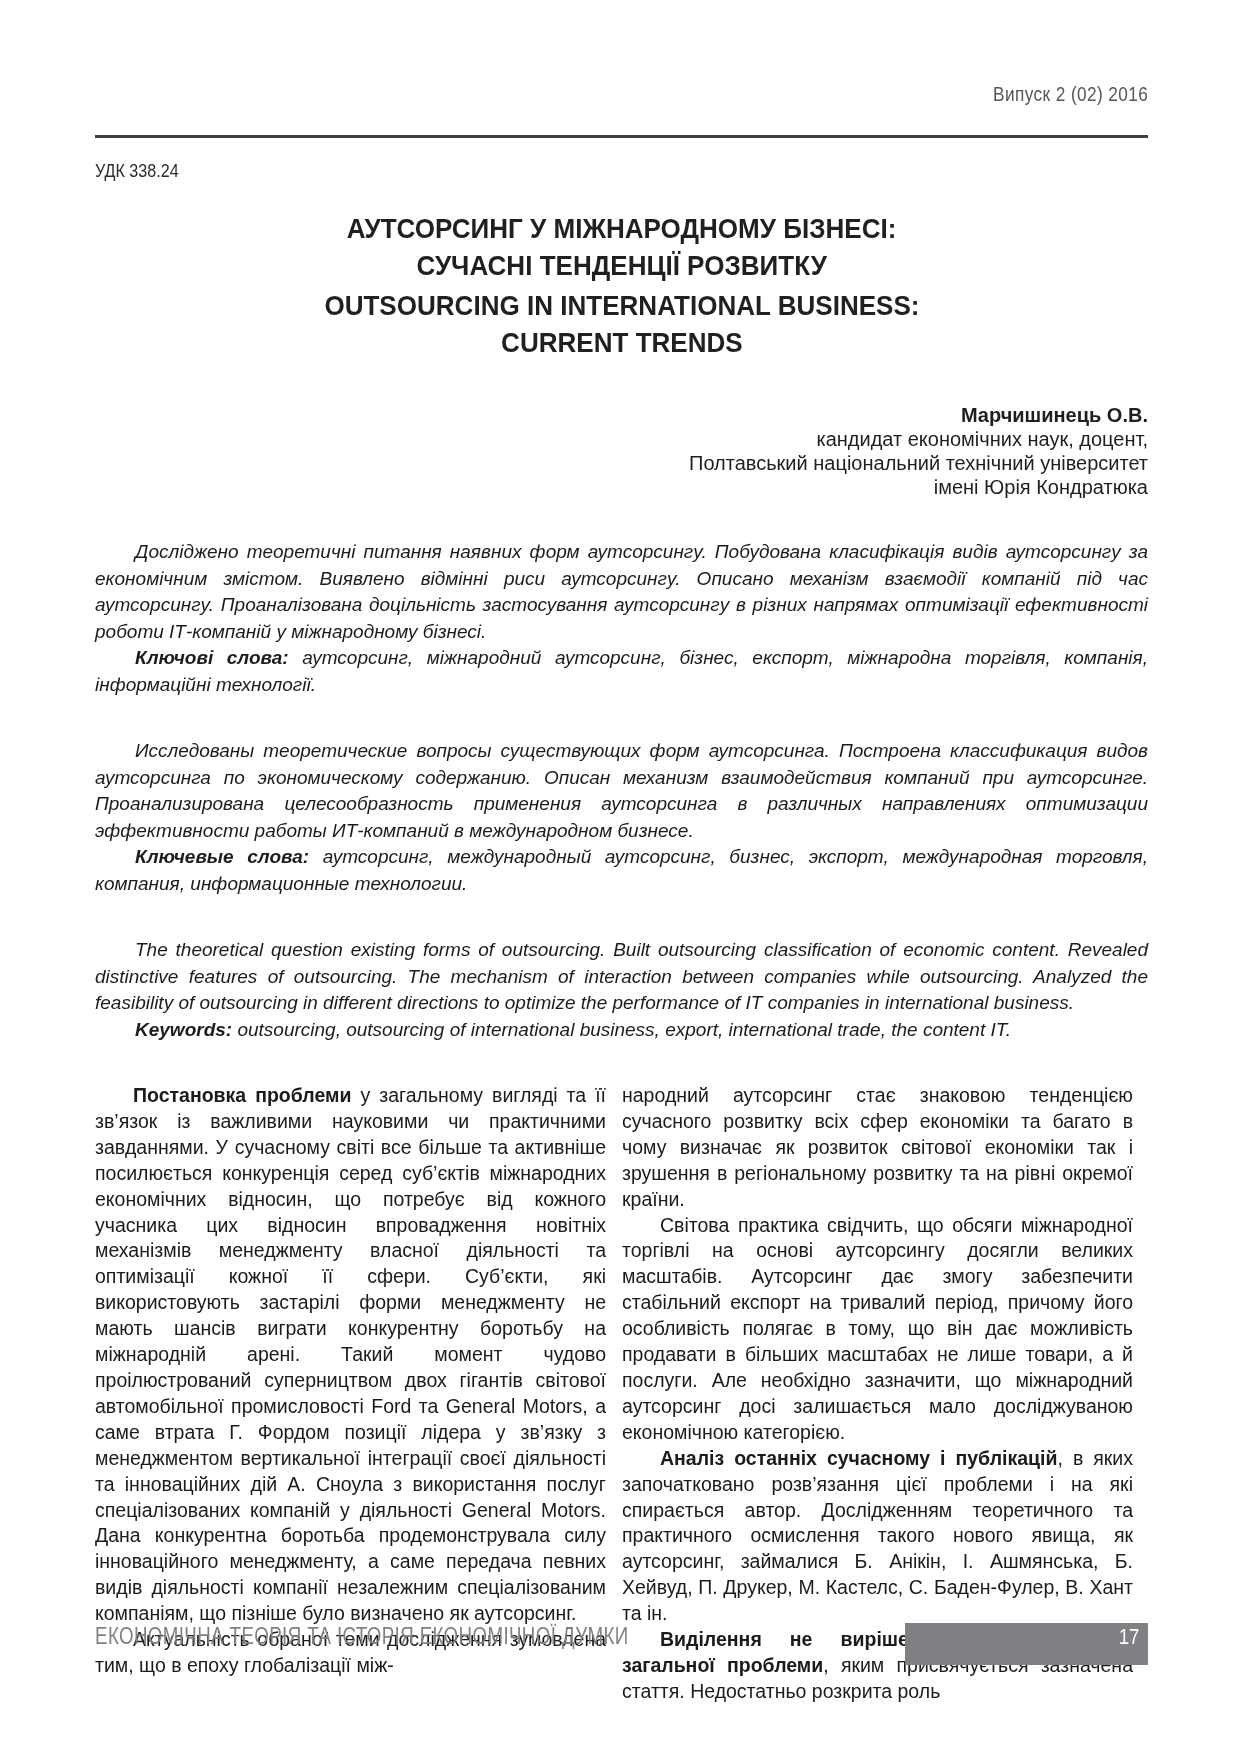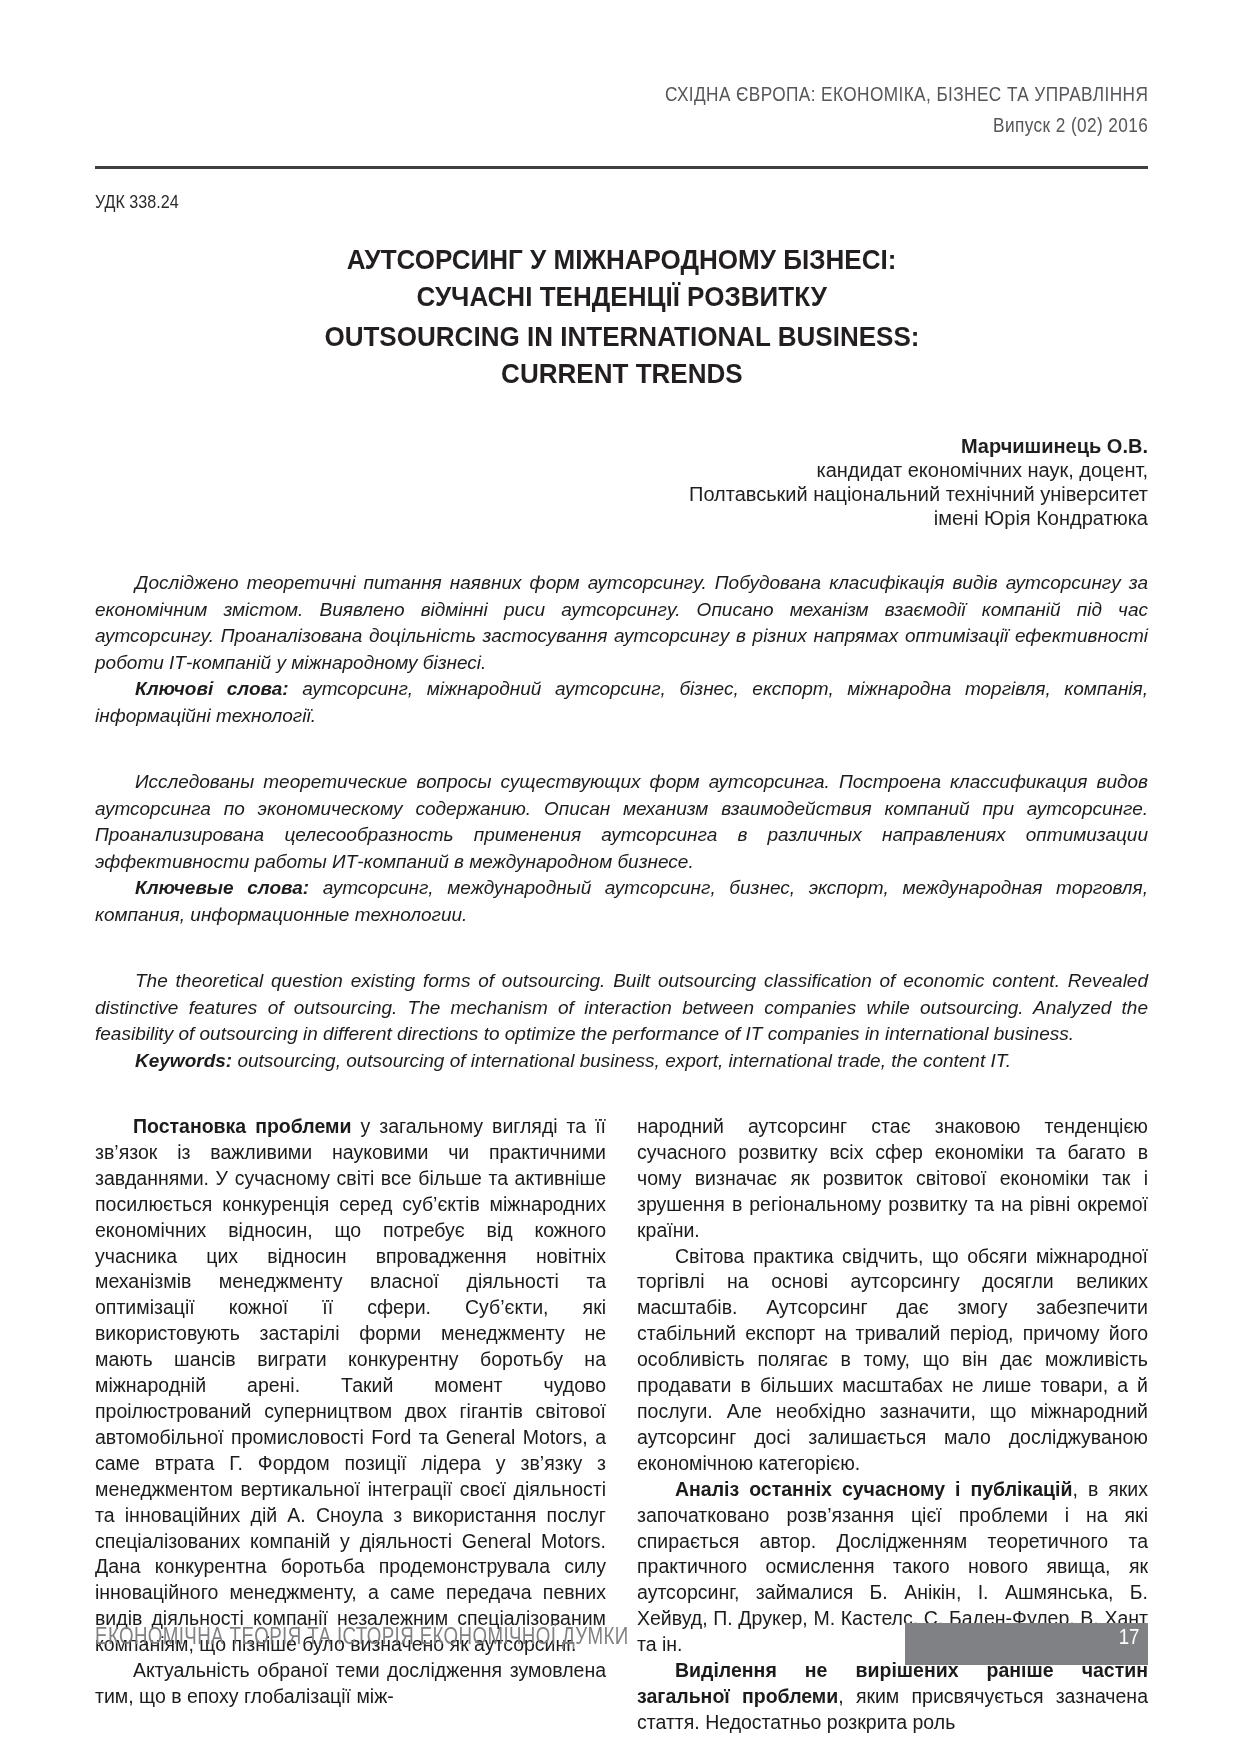--- a/index.html
+++ b/index.html
@@ -27,39 +27,38 @@
   .article-title .cond-c { display: inline-block; transform: scaleX(0.93); transform-origin: center center; white-space: nowrap; }
   .article-title.en { margin-top: 3px; }
   
   .author-block { margin-top: 42px; text-align: right; font-size: 20px; line-height: 24px; color: #1f1f1f; }
   .author-block .name { font-weight: bold; }
   
   .abstract-block { margin-top: 40px; font-style: italic; font-size: 19px; line-height: 26.5px; text-align: justify; color: #1c1c1c; }
   .abstract-block p { margin: 0; text-indent: 40px; }
   .kw-label { font-weight: bold; }
   
-  .body-columns { margin-top: 40px; display: flex; gap: 31px; }
+  .body-columns { margin-top: 40px; display: flex; gap: 16px; }
   .col { width: 511px; text-align: justify; font-size: 19.5px; line-height: 25.9px; color: #1b1b1b; }
   .col p { margin: 0; text-indent: 38px; }
   .col p.no-indent { text-indent: 0; }
   .col .lead { font-weight: bold; }
   
   .footer { position: absolute; left: 95px; right: 92px; top: 1620px; height: 32px; }
   .footer-section { position: absolute; left: 0; top: 0; color: #808184; font-size: 24px; line-height: 32px; white-space: nowrap; }
   .footer-section .cond-l { display: inline-block; transform: scaleX(0.78); transform-origin: left center; letter-spacing: 0.5px; }
   .page-badge { position: absolute; right: 0; top: 3px; width: 243px; height: 42px; background: #808184; color: #ffffff; font-size: 22px; line-height: 27px; text-align: right; box-sizing: border-box; padding-right: 9px; }
   .page-badge .cond-r { display: inline-block; transform: scaleX(0.85); transform-origin: right center; }
 </style>
 </head>
 <body>
 
 <div class="page">
 
   <div class="journal-header">
-    <div><span class="cond">СХІДНА ЄВРОПА: ЕКОНОМІКА, БІЗНЕС ТА УПРАВЛІННЯ</span></div>
     <div><span class="cond">Випуск 2 (02) 2016</span></div>
   </div>
 
   <hr class="header-rule">
 
   <div class="udc"><span class="cond-l">УДК 338.24</span></div>
 
   <div class="article-title">
     <div><span class="cond-c">АУТСОРСИНГ У МІЖНАРОДНОМУ БІЗНЕСІ:</span></div>
     <div><span class="cond-c">СУЧАСНІ ТЕНДЕНЦІЇ РОЗВИТКУ</span></div>

